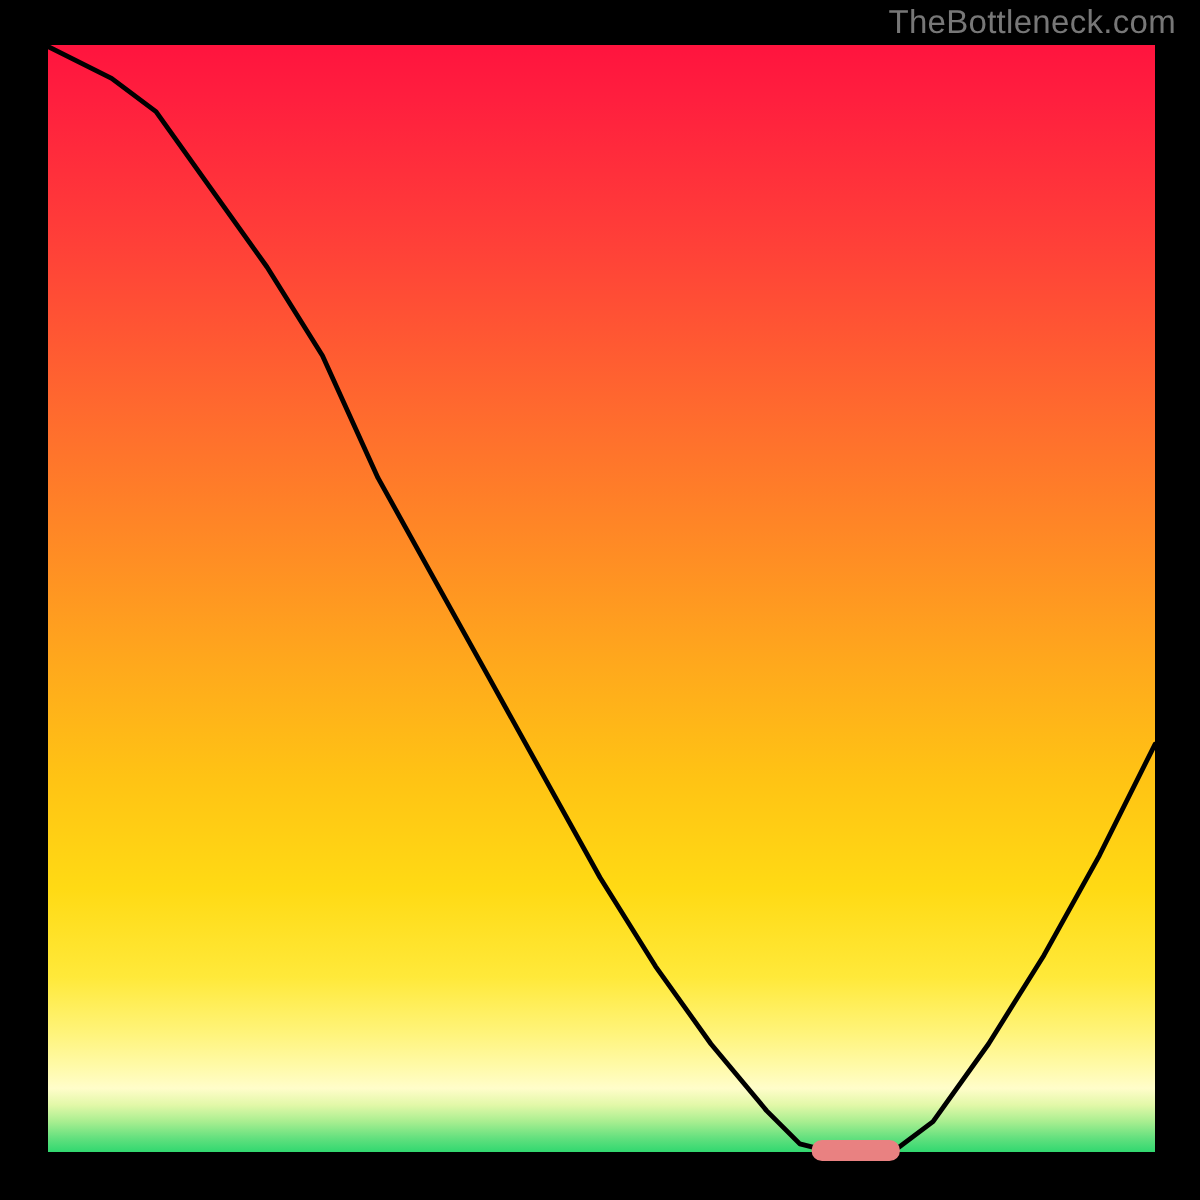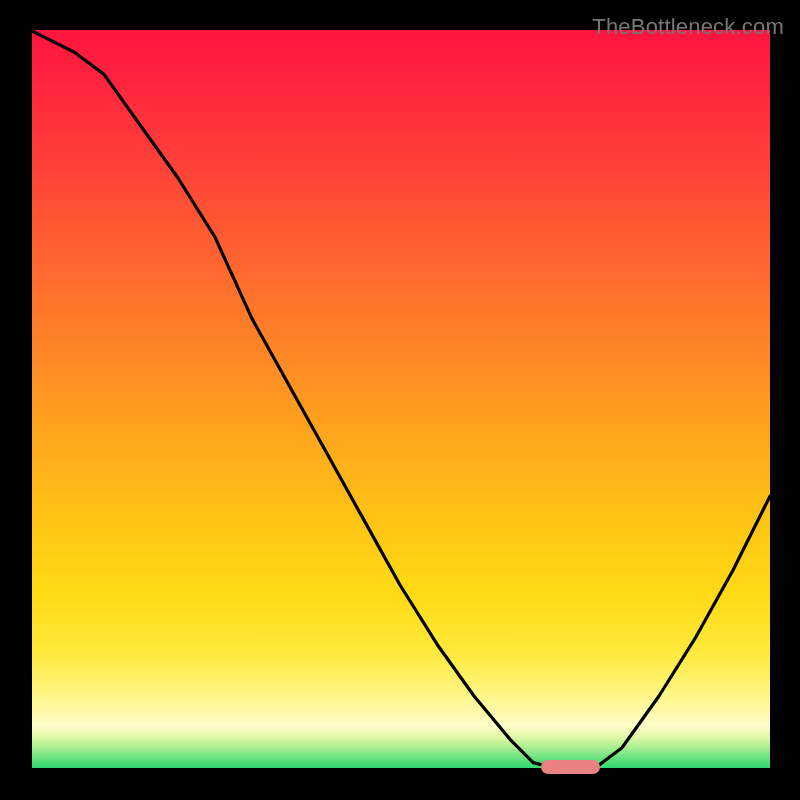--- a/index.html
+++ b/index.html
@@ -18,21 +18,20 @@
   }
   .watermark {
     position: absolute;
     top: 2px;
     right: 16px;
     color: #777;
     font-size: 22px;
     font-weight: 500;
     letter-spacing: 0.2px;
     z-index: 5;
-    margin-top: 12px;
   }
   .plot-area {
     position: absolute;
     left: 30px;
     top: 30px;
     width: 740px;
     height: 740px;
     background: linear-gradient(
       to bottom,
       #ff143e 0%,

